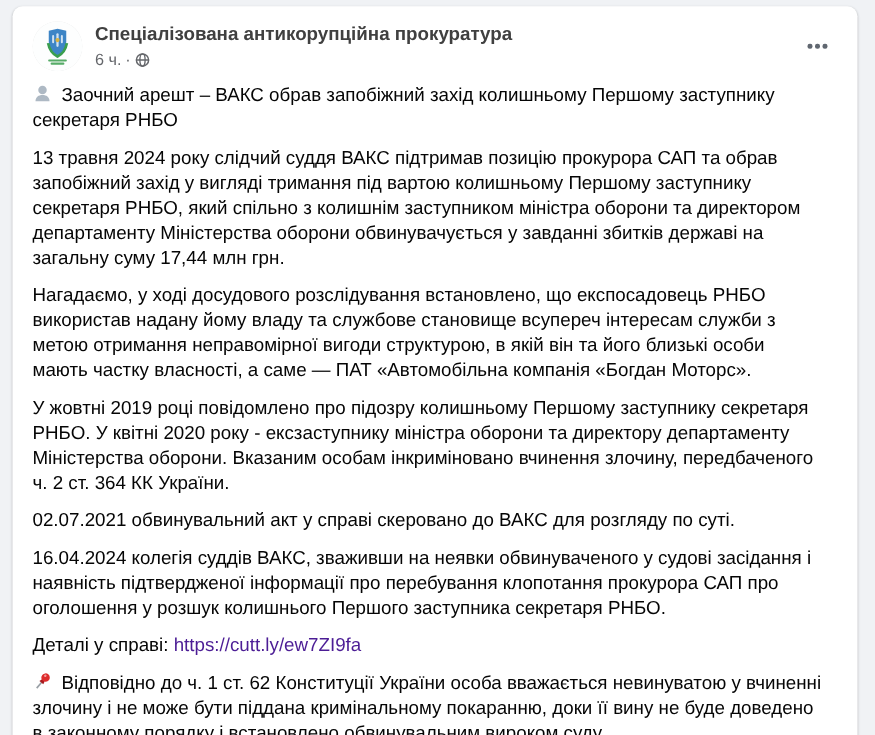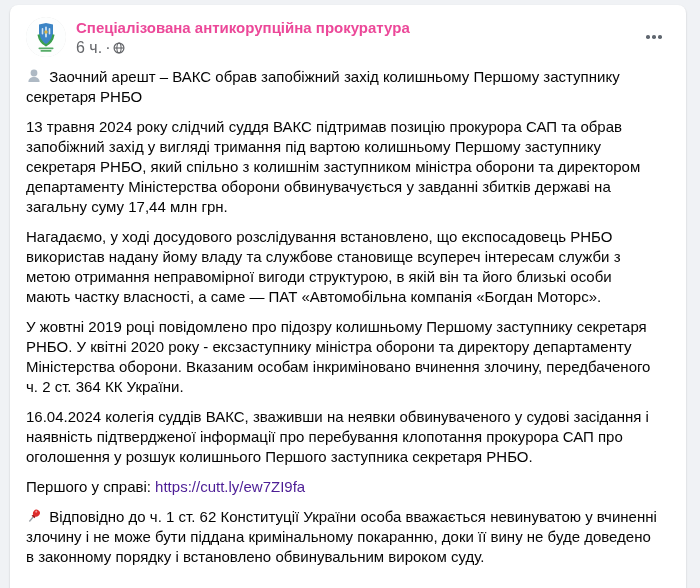--- a/index.html
+++ b/index.html
@@ -33,30 +33,30 @@
     flex: none;
     box-shadow: inset 0 0 0 1px rgba(0,0,0,0.08);
     overflow: hidden;
     cursor: pointer;
     background: #fdfefe;
   }
   .header-text { margin-left: 10px; padding-top: 1px; }
   .page-name {
     font-size: 15px;
     font-weight: 700;
-    color: #ec4899;
+    color: #404040;
     line-height: 20px;
     cursor: pointer;
   }
   .meta {
     display: flex;
     align-items: center;
     gap: 4px;
     margin-top: 2px;
-    font-size: 16px;
+    font-size: 13px;
     color: #65676b;
     line-height: 16px;
   }
   .meta .sep { margin: 0 -1px; }
   .menu-btn {
     margin-left: auto;
     margin-top: 4px;
     width: 32px;
     height: 32px;
     border: none;
@@ -144,25 +144,26 @@
         </svg>
       </span><span>Заочний арешт – ВАКС обрав запобіжний захід колишньому Першому заступнику секретаря РНБО</span>
     </p>
 
     <p class="para">13 травня 2024 року слідчий суддя ВАКС підтримав позицію прокурора САП та обрав запобіжний захід у вигляді тримання під вартою колишньому Першому заступнику секретаря РНБО, який спільно з колишнім заступником міністра оборони та директором департаменту Міністерства оборони обвинувачується у завданні збитків державі на загальну суму 17,44 млн грн.</p>
 
     <p class="para">Нагадаємо, у ході досудового розслідування встановлено, що експосадовець РНБО використав надану йому владу та службове становище всупереч інтересам служби з метою отримання неправомірної вигоди структурою, в якій він та його близькі особи мають частку власності, а саме — ПАТ «Автомобільна компанія «Богдан Моторс».</p>
 
     <p class="para">У жовтні 2019 році повідомлено про підозру колишньому Першому заступнику секретаря РНБО. У квітні 2020 року - ексзаступнику міністра оборони та директору департаменту Міністерства оборони. Вказаним особам інкриміновано вчинення злочину, передбаченого ч. 2 ст. 364 КК України.</p>
 
+    <p class="para">02.07.2021 обвинувальний акт у справі скеровано до ВАКС для розгляду по суті.</p>
 
     <p class="para">16.04.2024 колегія суддів ВАКС, зваживши на неявки обвинуваченого у судові засідання і наявність підтвердженої інформації про перебування клопотання прокурора САП про оголошення у розшук колишнього Першого заступника секретаря РНБО.</p>
 
     <p class="para">
-      <span>Першого у справі: </span><a href="#" class="link">https://cutt.ly/ew7ZI9fa</a>
+      <span>Деталі у справі: </span><a href="#" class="link">https://cutt.ly/ew7ZI9fa</a>
     </p>
 
     <p class="para">
       <span class="icon-inline">
         <svg width="16" height="16" viewBox="0 0 16 16">
           <g transform="rotate(40 8 8)">
             <line x1="8" y1="9" x2="8" y2="15.2" stroke="#9aa0a6" stroke-width="1.3"></line>
             <path d="M6.6 7 L9.4 7 L10 9.4 L6 9.4 Z" fill="#a61b1e"></path>
             <circle cx="8" cy="4.2" r="3.4" fill="#dd2c2c"></circle>
             <circle cx="6.9" cy="3.2" r="1" fill="#f29a9a"></circle>

